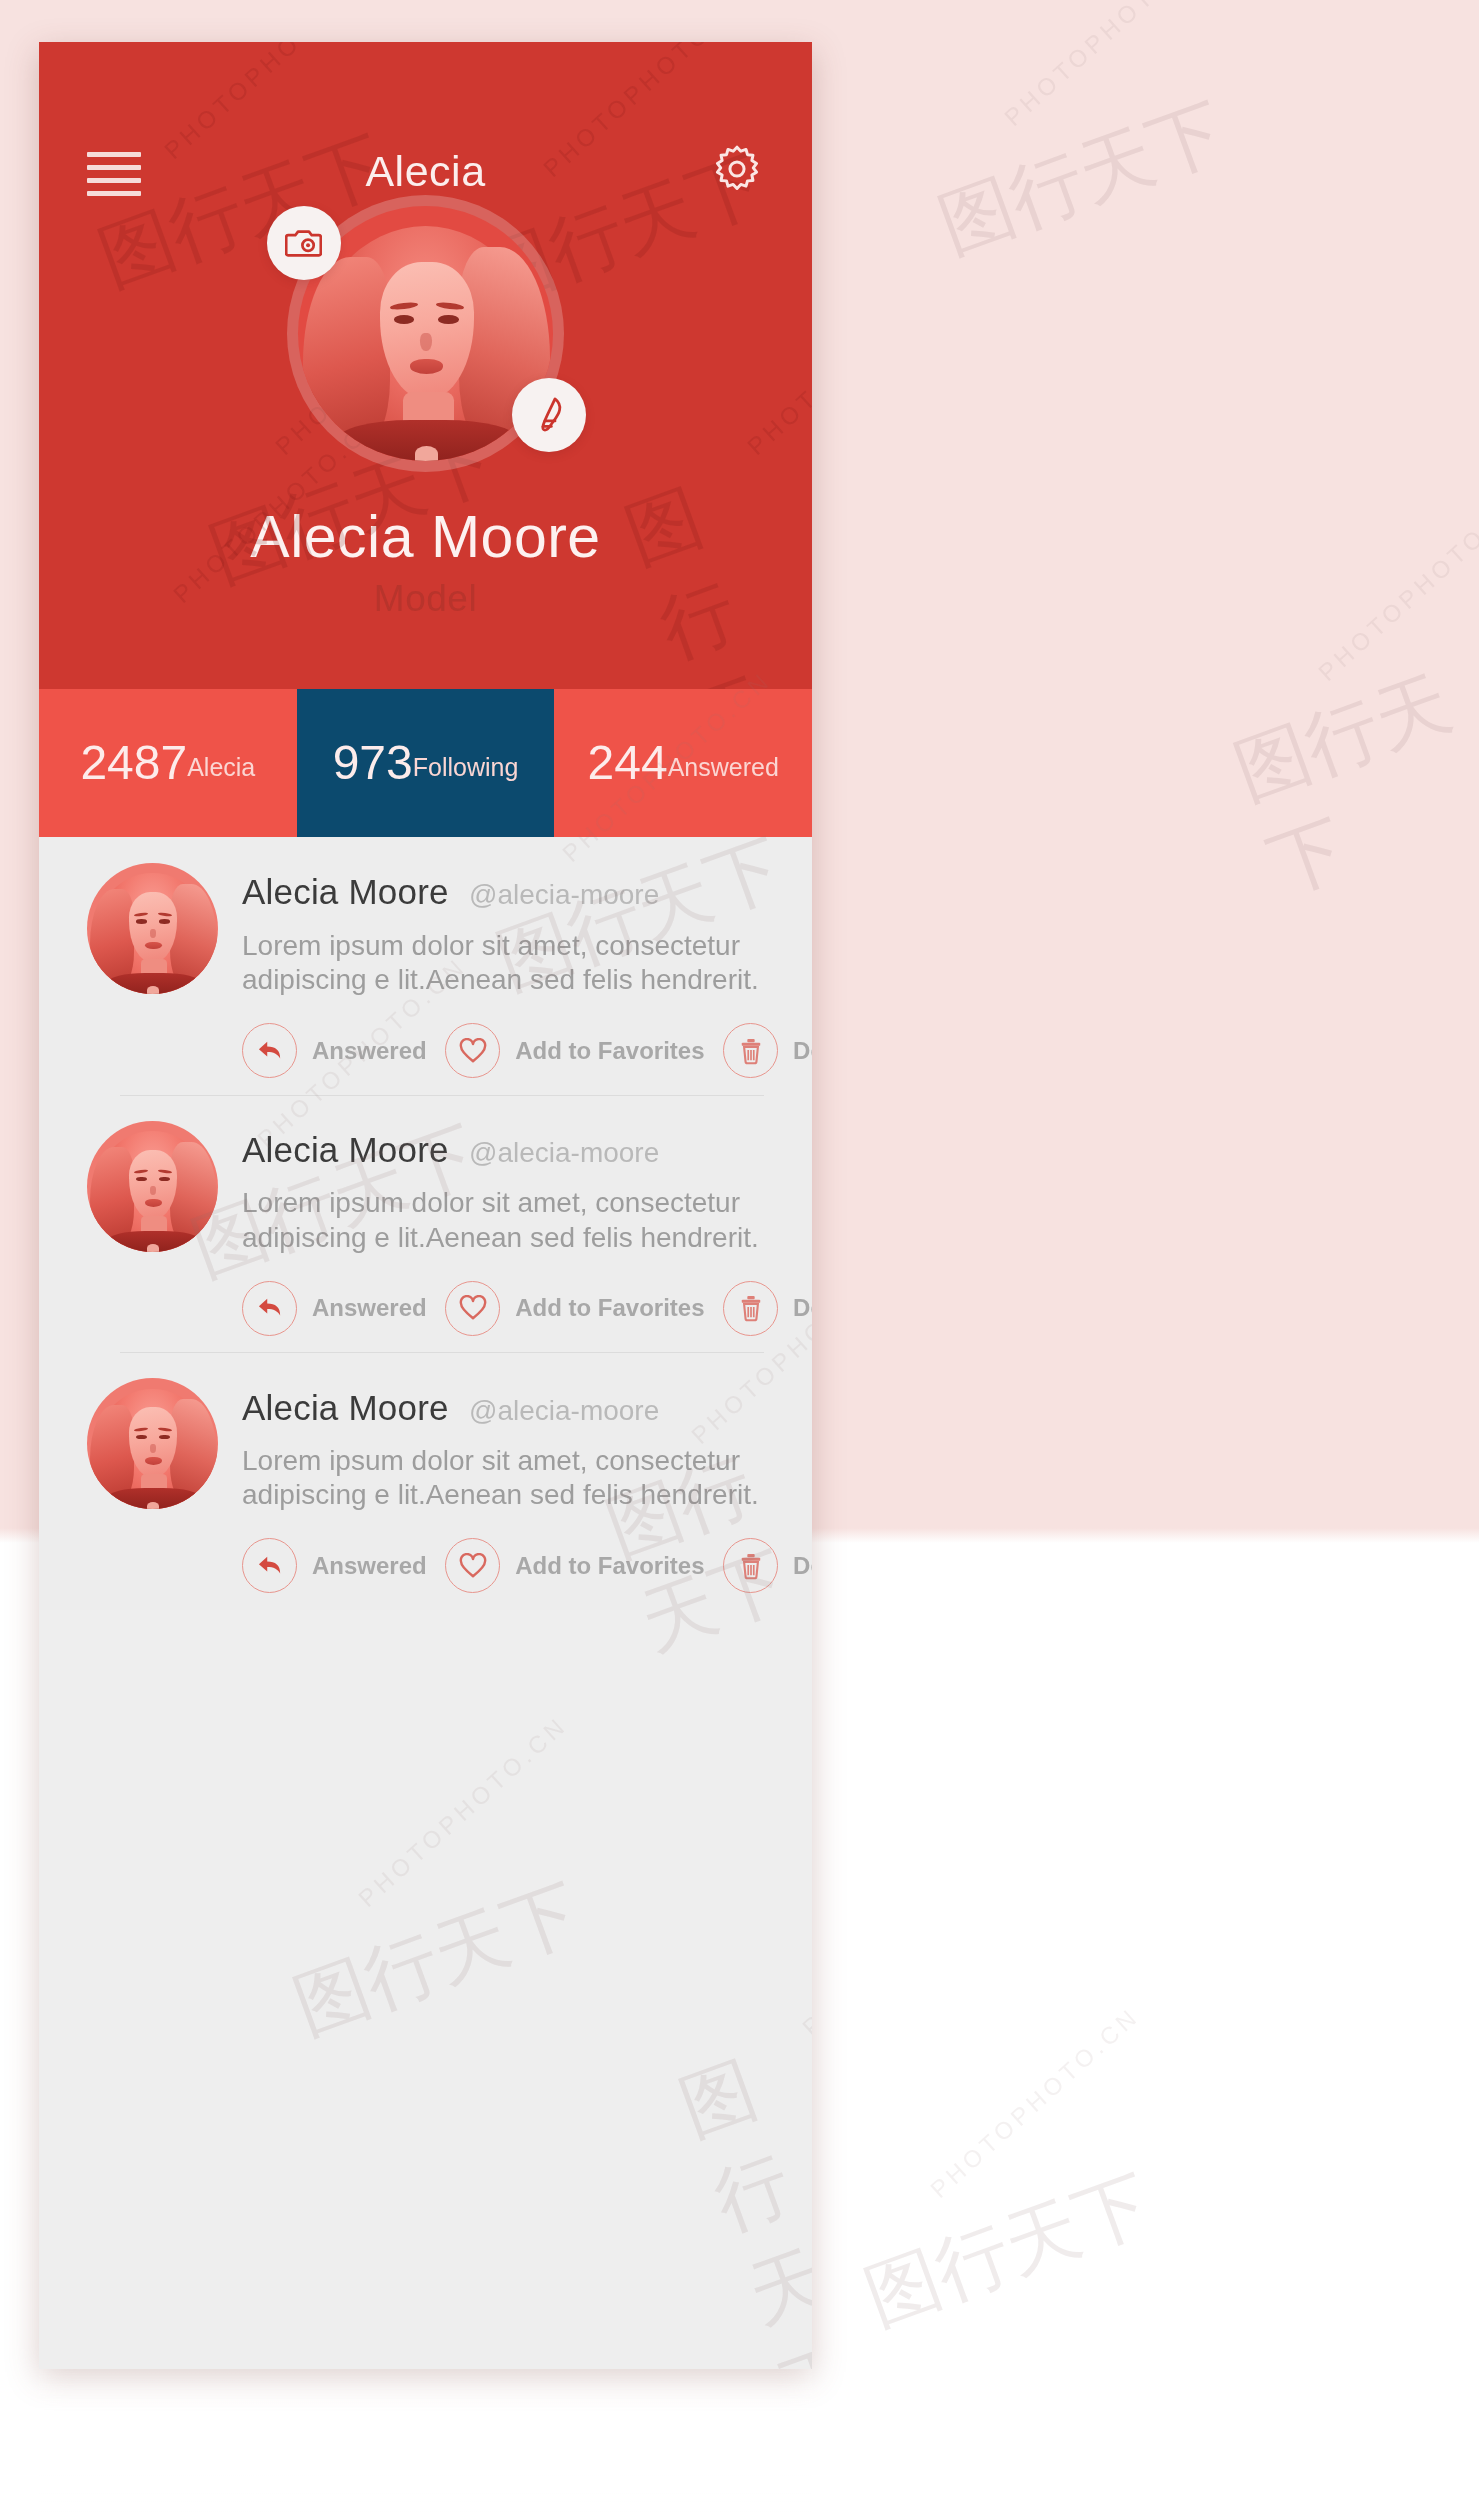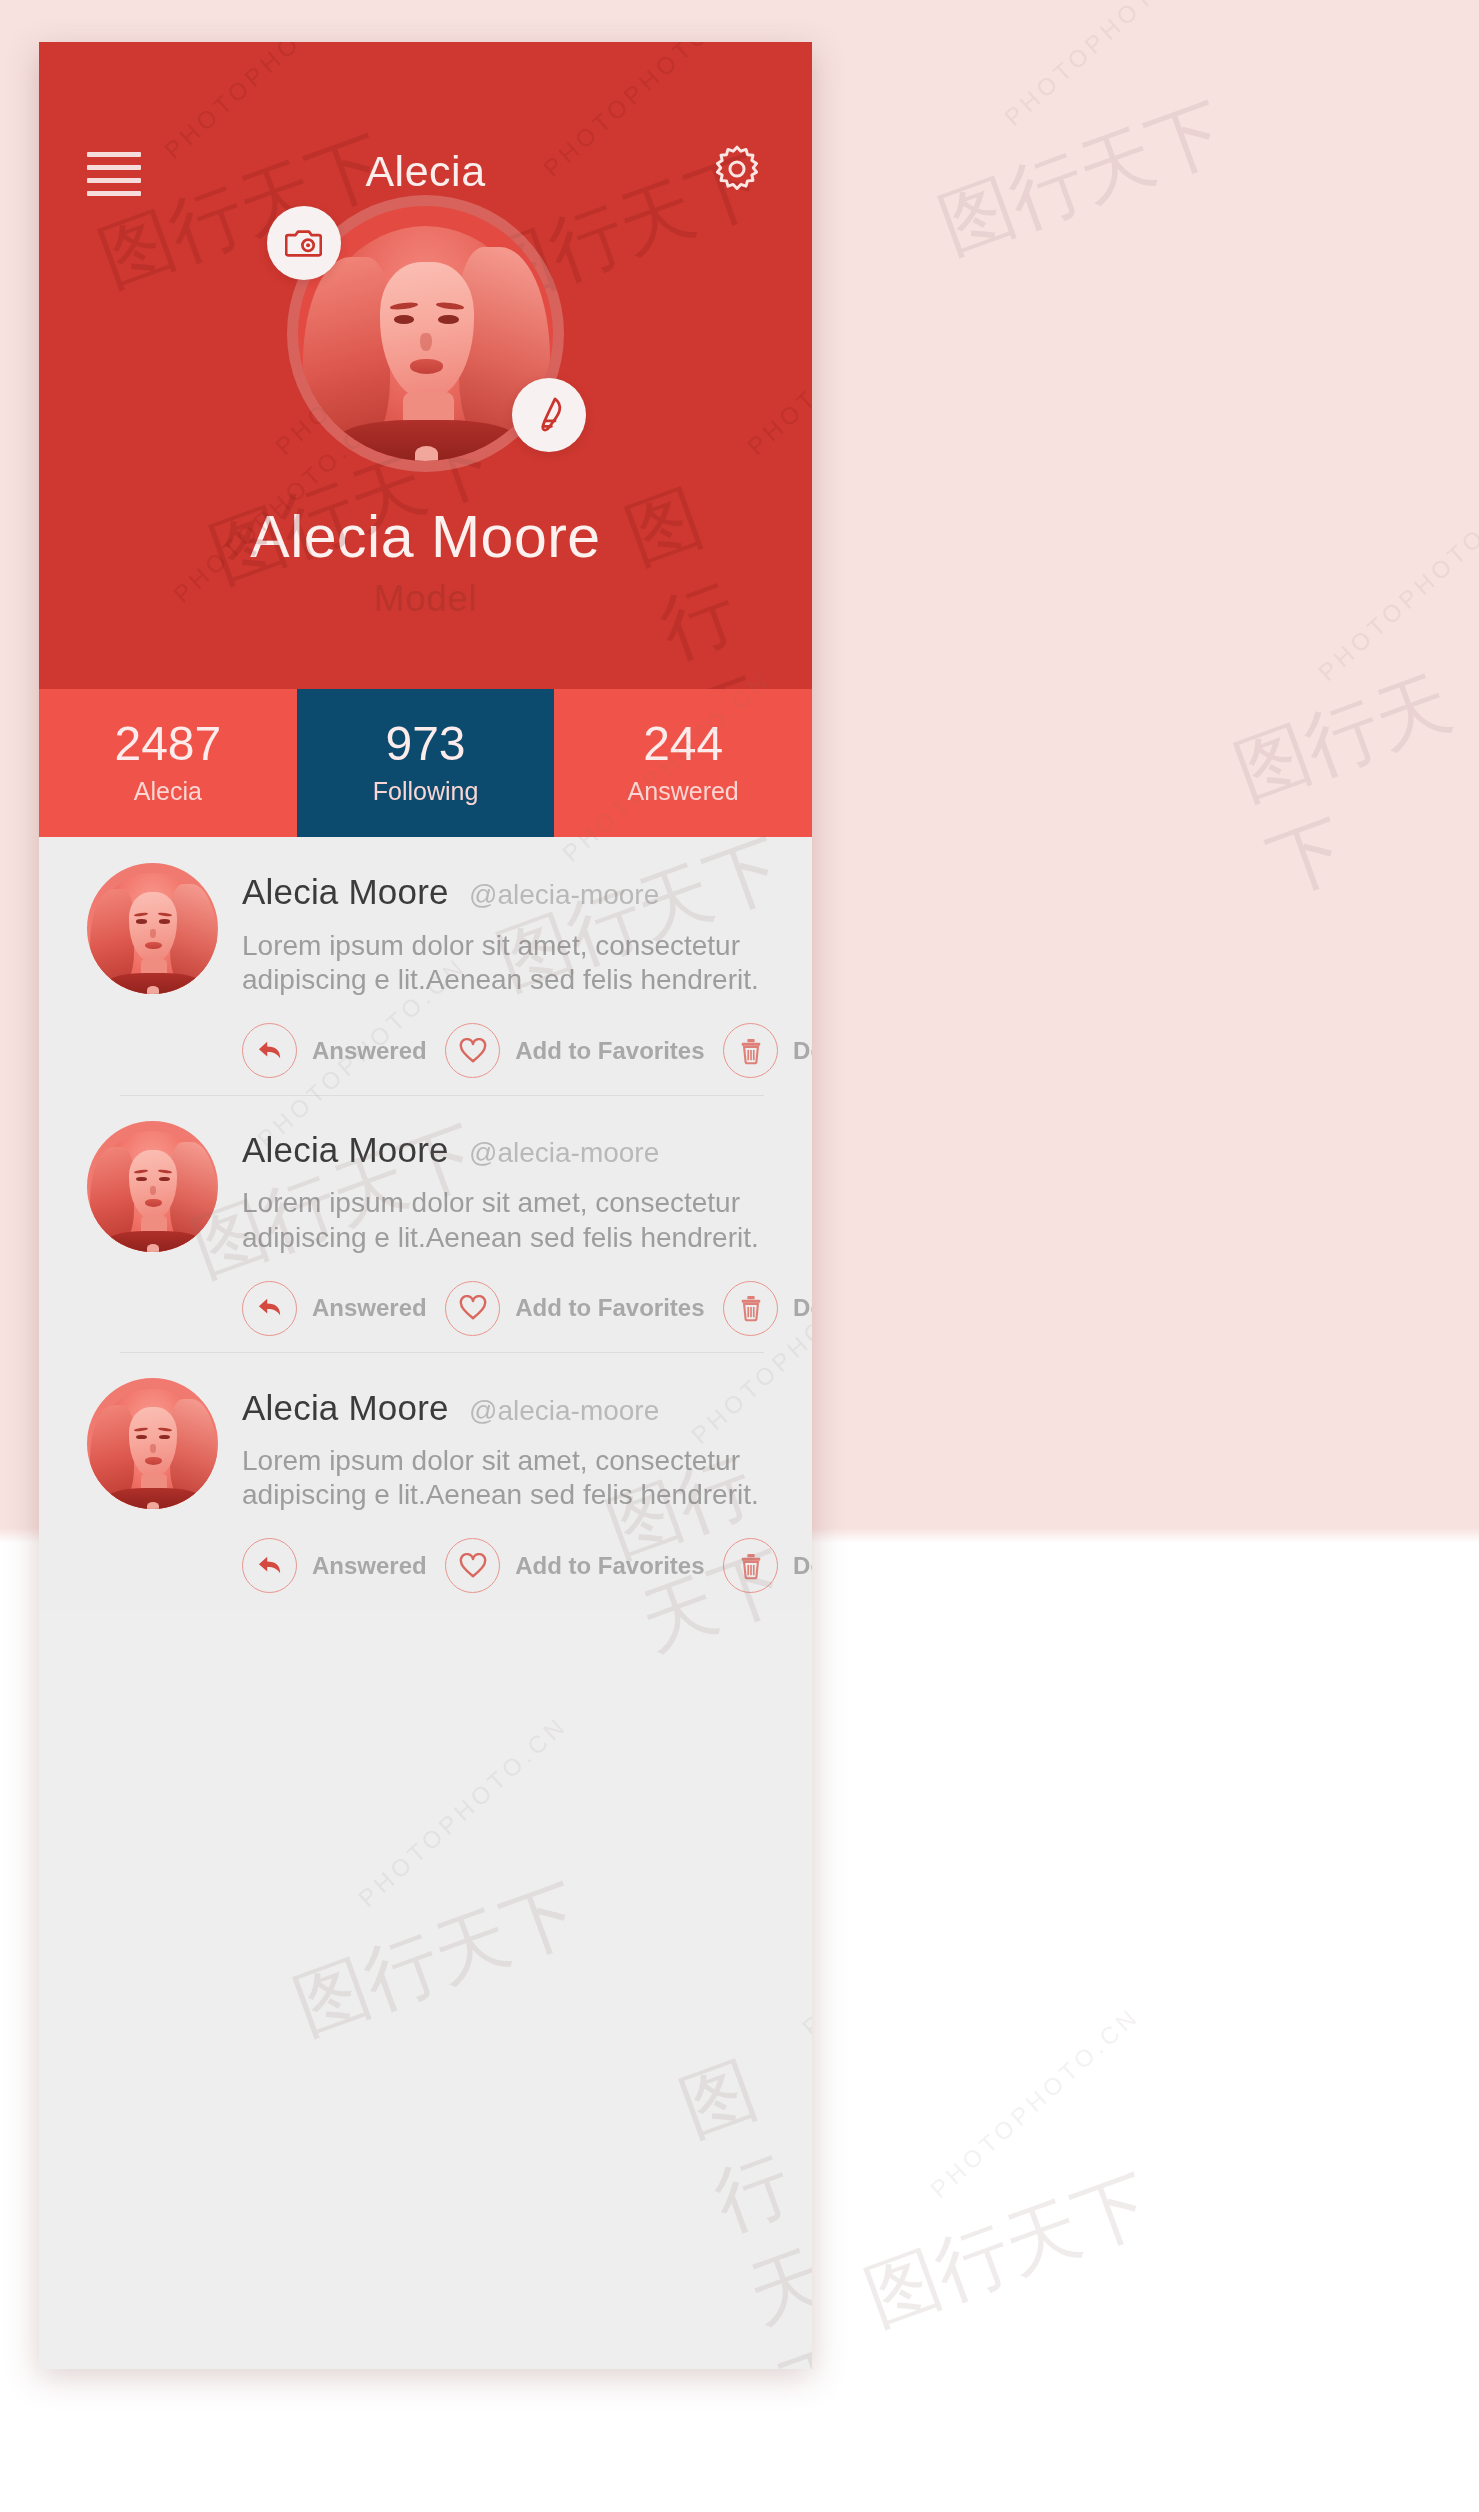--- a/index.html
+++ b/index.html
@@ -272,21 +272,21 @@
 
   
   .stats {
     display: flex;
     width: 100%;
     height: 148px;
   }
   .stat {
     flex: 1;
     display: flex;
-    flex-direction: column;
+    flex-direction: row;
     align-items: center;
     justify-content: center;
     background: #ef5349;
     cursor: pointer;
   }
   .stat.mid { background: #0c4a6e; }
   .stat .value {
     font-size: 48px;
     font-weight: 400;
     color: #fdeceb;

